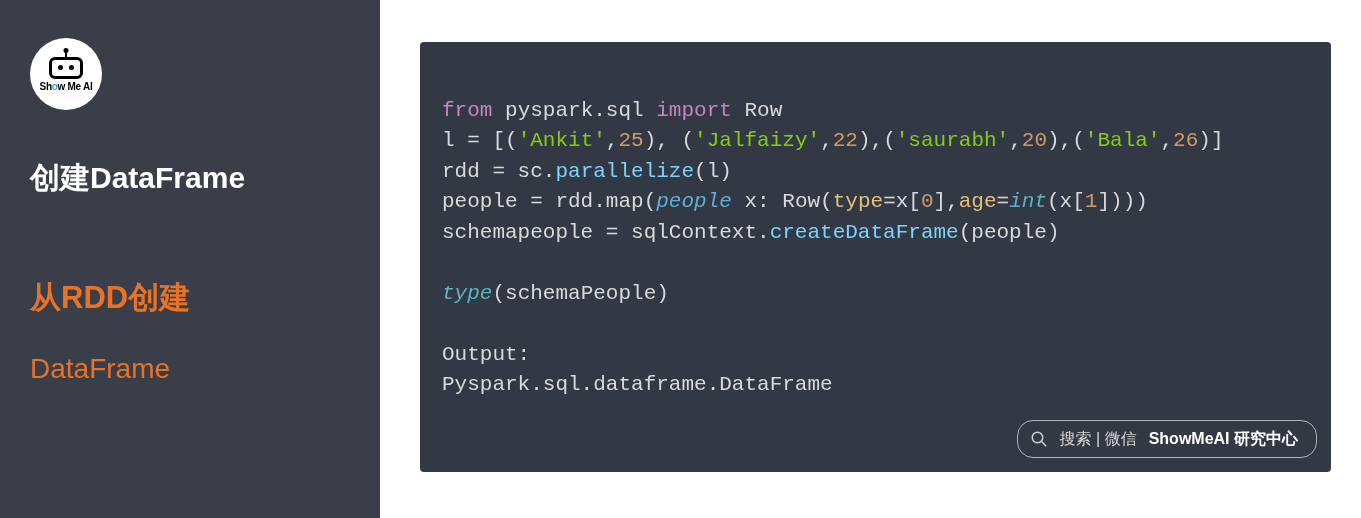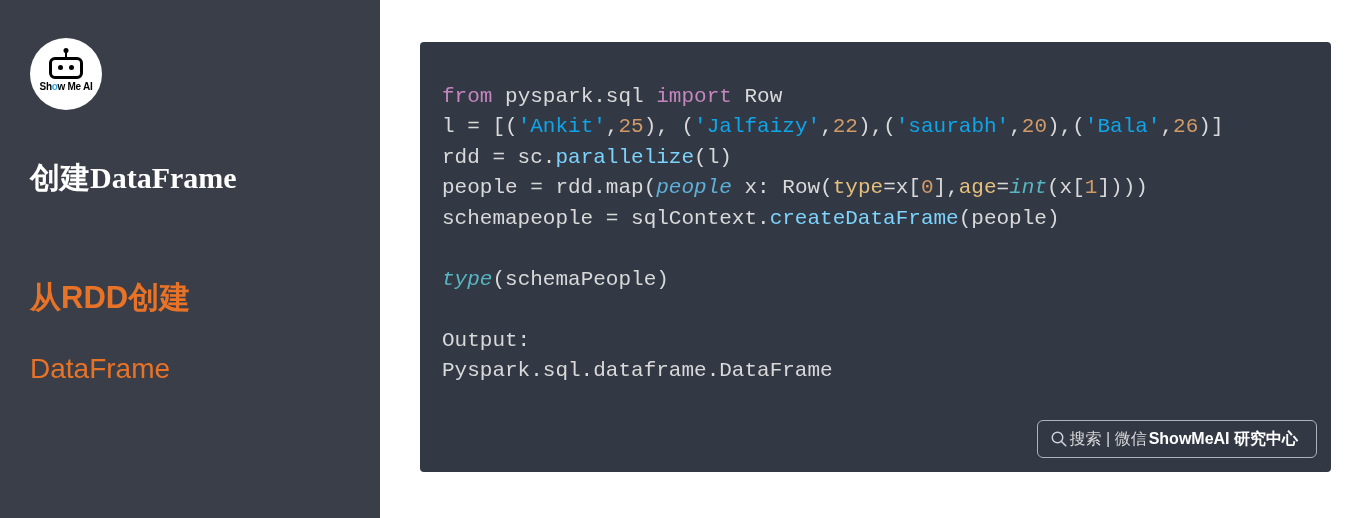--- a/index.html
+++ b/index.html
@@ -7,35 +7,35 @@
   .stage { width: 1361px; height: 518px; position: relative; display: flex; }
   .sidebar { width: 380px; height: 518px; background: #3a3e48; position: relative; color: #fff; padding: 38px 48px 0 30px; }
   .logo { width: 72px; height: 72px; border-radius: 50%; background: #fff; display: flex; flex-direction: column; align-items: center; justify-content: center; margin-bottom: 48px; }
   .logo-top { width: 34px; height: 22px; border: 3px solid #000; border-radius: 6px; position: relative; margin-bottom: 2px; }
   .logo-top::before { content: ""; position: absolute; width: 2px; height: 6px; background: #000; top: -8px; left: 50%; transform: translateX(-50%); }
   .logo-top::after { content: ""; position: absolute; width: 5px; height: 5px; background: #000; border-radius: 50%; top: -12px; left: 50%; transform: translateX(-50%); }
   .logo-eyes { position: absolute; top: 5px; left: 0; right: 0; display: flex; justify-content: center; gap: 6px; }
   .logo-eyes span { width: 5px; height: 5px; background: #000; border-radius: 50%; display: inline-block; }
   .logo-text { font-size: 10px; font-weight: bold; color: #000; letter-spacing: -0.3px; }
   .logo-text .o { color: #2aa8e0; }
-  .headline { font-size: 30px; font-weight: bold; color: #fff; margin-bottom: 78px; font-family: Liberation Serif, serif; }
+  .headline { font-size: 30px; font-weight: bold; color: #fff; margin-bottom: 78px; }
   .sub1 { font-size: 31px; font-weight: bold; color: #e87327; margin-bottom: 34px; }
   .sub2 { font-size: 28px; font-weight: 500; color: #e87327; }
   .footer-link { position: absolute; bottom: 24px; left: 30px; display: flex; align-items: center; gap: 14px; color: #fff; font-size: 18px; }
   .cursor-icon { width: 22px; height: 24px; }
   .main { flex: 1; height: 518px; background: #fff; position: relative; padding: 42px 30px 0 40px; }
-  .codebox { background: #323844; border-radius: 4px; padding: 40px 22px 70px 22px; min-height: 430px; font-family: Consolas, "Courier New", monospace; font-size: 21px; line-height: 1.45; color: #d9d9d9; overflow: hidden; position: relative; }
+  .codebox { background: #323844; border-radius: 4px; padding: 54px 22px 70px 22px; min-height: 430px; font-family: Consolas, "Courier New", monospace; font-size: 21px; line-height: 1.45; color: #d9d9d9; overflow: hidden; position: relative; }
   .tk-kw { color: #c586c0; }          
-  .tk-str { color: #0ea5e9; }         
+  .tk-str { color: #84cc16; }         
   .tk-num { color: #d19a66; }         
   .tk-fn  { color: #7dd3fc; }         
   .tk-type{ color: #56b6c2; font-style: italic; } 
   .tk-lam { color: #5fb0d8; font-style: italic; }
   .tk-arg { color: #e5c07b; }
-  .searchbar { position: absolute; right: 14px; bottom: 14px; height: 38px; padding: 0 18px 0 12px; border: 1px solid #aeb3bb; border-radius: 6px; display: flex; align-items: center; gap: 2px; font-family: "Microsoft YaHei", Arial, sans-serif; font-size: 16px; color: #d9d9d9; background: rgba(50,56,68,0.0); }
+  .searchbar { position: absolute; right: 14px; bottom: 14px; height: 38px; padding: 0 18px 0 12px; border: 1px solid #aeb3bb; border-radius: 16px; display: flex; align-items: center; gap: 12px; font-family: "Microsoft YaHei", Arial, sans-serif; font-size: 16px; color: #d9d9d9; background: rgba(50,56,68,0.0); }
   .searchbar .mag { width: 18px; height: 18px; }
   .searchbar .strong { font-weight: bold; color: #fff; }
 </style>
 </head>
 <body>
 
 <div class="stage">
 
   <div class="sidebar">
     <div class="logo">

